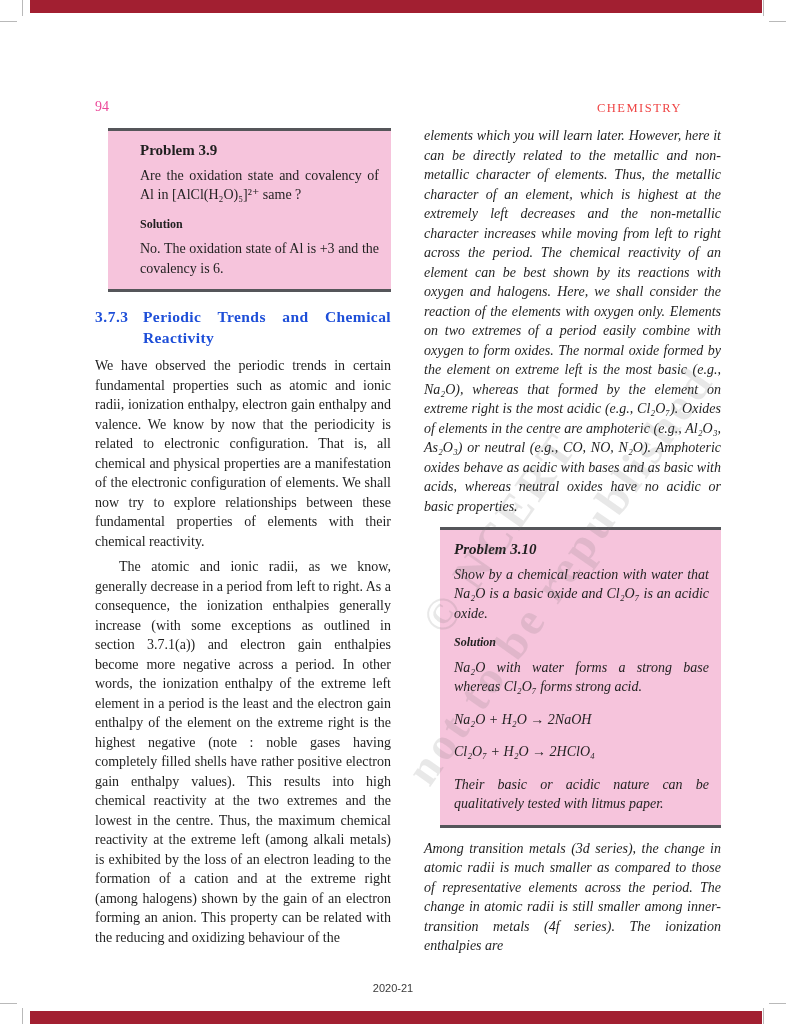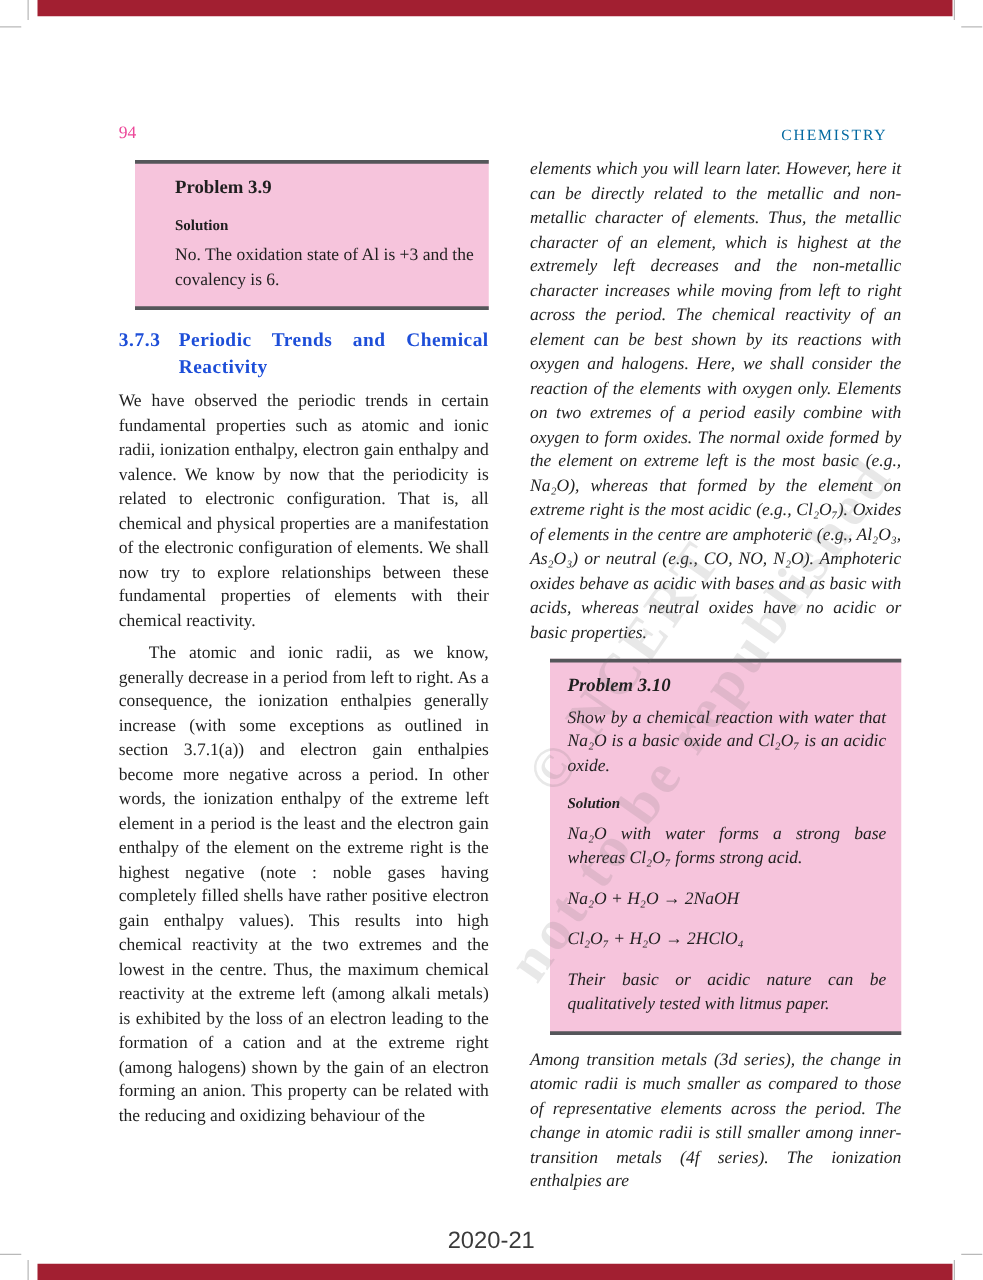--- a/index.html
+++ b/index.html
@@ -12,21 +12,21 @@
   .bleed-top{top:0;}
   .bleed-bottom{top:1011px;}
 
   
   .crop{position:absolute;background:#b9b9b9;}
   .crop-v{width:1px;height:16px;}
   .crop-h{height:1px;width:17px;}
 
   
   .page-number{position:absolute;left:95px;top:99px;font-size:14px;color:#ec4899;}
-  .running-title{position:absolute;right:76px;top:101px;font-size:12.5px;letter-spacing:1.5px;color:#0369a1;}
+  .running-title{position:absolute;right:104px;top:101px;font-size:12.5px;letter-spacing:1.5px;color:#ef4444;}
 
   
   .col{position:absolute;top:126px;width:296px;text-align:justify;
        font-size:14px;line-height:19.5px;}
   .col-left{left:95px;}
   .col-right{left:424px;width:297px;font-style:italic;}
 
   p.body-par{margin:0 0 0 0;}
   p.indent{text-indent:24px;}
   .col-left p.body-par{margin-top:6px;}
@@ -51,21 +51,21 @@
   .section-heading .sec-title{flex:1;text-align:justify;letter-spacing:.4px;word-spacing:3.5px;}
 
   
   .watermark{position:absolute;left:270px;top:480px;width:520px;z-index:6;
              transform:rotate(-55deg);transform-origin:center center;
              text-align:center;pointer-events:none;color:rgba(110,110,110,0.16);
              font-size:46px;font-weight:bold;letter-spacing:4px;line-height:74px;}
 
   
   .footer-year{position:absolute;left:0;top:982px;width:786px;text-align:center;
-               font-family:"Liberation Sans","DejaVu Sans",sans-serif;font-size:19px;color:#3a3a3a;}
+               font-family:"Liberation Sans","DejaVu Sans",sans-serif;font-size:11px;color:#3a3a3a;}
 </style>
 </head>
 <body>
 
 <div class="page">
 
   <div class="bleed-bar bleed-top"></div>
   <div class="bleed-bar bleed-bottom"></div>
 
   <div class="crop crop-v" style="left:22px;top:0;"></div>
@@ -82,20 +82,21 @@
 
   <div class="watermark">
     <div>© NCERT</div>
     <div>not to be republished</div>
   </div>
 
   <div class="col col-left">
 
     <div class="problem-box box-39">
       <div class="problem-title">Problem 3.9</div>
+      <p>Are the oxidation state and covalency of Al in [AlCl(H₂O)₅]²⁺ same ?</p>
       <p class="solution-label">Solution</p>
       <p>No. The oxidation state of Al is +3 and the covalency is 6.</p>
     </div>
 
     <div class="section-heading">
       <span class="sec-num">3.7.3</span>
       <span class="sec-title">Periodic Trends and Chemical Reactivity</span>
     </div>
 
     <p class="body-par">We have observed the periodic trends in certain fundamental properties such as atomic and ionic radii, ionization enthalpy, electron gain enthalpy and valence. We know by now that the periodicity is related to electronic configuration. That is, all chemical and physical properties are a manifestation of the electronic configuration of elements. We shall now try to explore relationships between these fundamental properties of elements with their chemical reactivity.</p>

